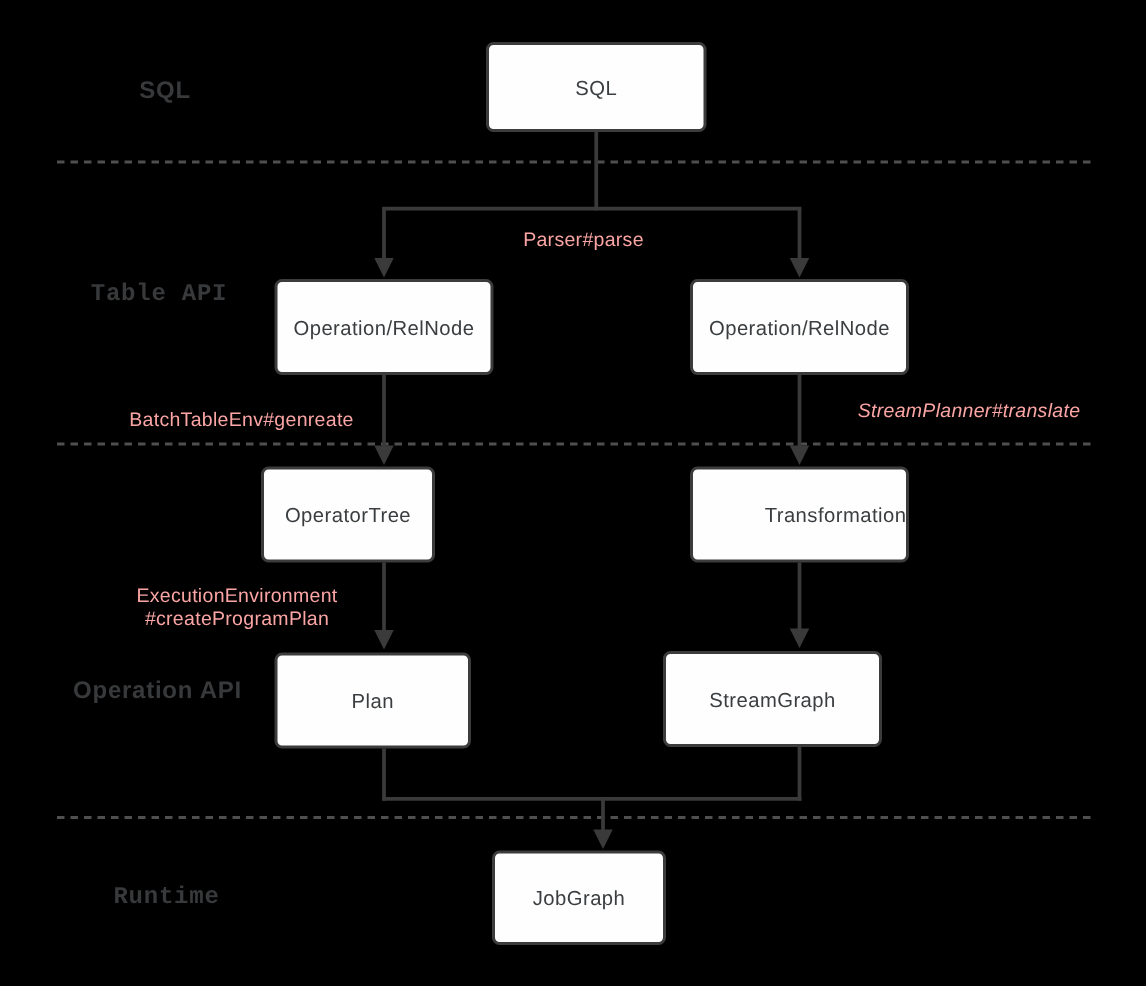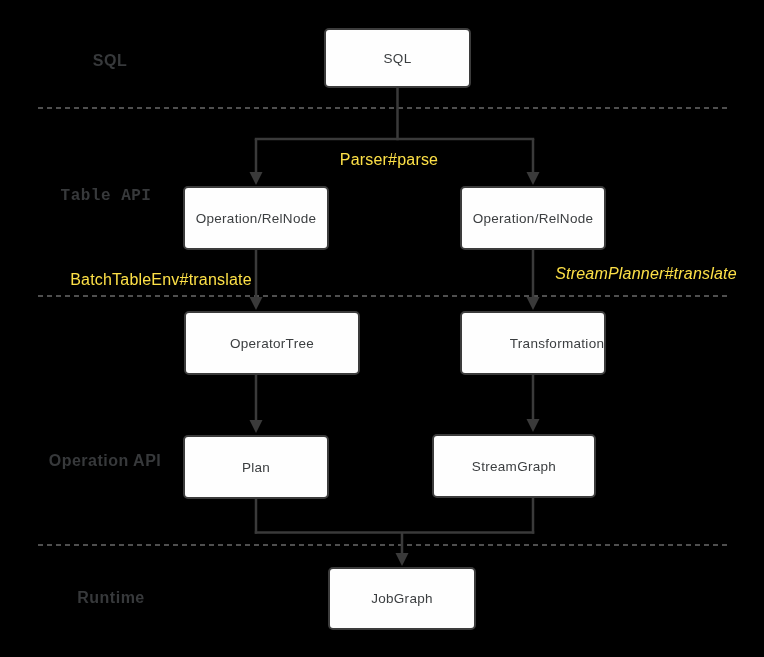--- a/index.html
+++ b/index.html
@@ -38,22 +38,22 @@
     transform: translate(-50%, -50%);
     color: #37393b;
     font-size: 16px;
     font-weight: bold;
     letter-spacing: 0.5px;
     white-space: nowrap;
   }
   .edge-label {
     position: absolute;
     transform: translate(-50%, -50%);
-    color: #fde047;
-    font-size: 16px;
+    color: #fca5a5;
+    font-size: 13px;
     letter-spacing: 0.2px;
     white-space: nowrap;
     text-align: center;
     line-height: 14.5px;
   }
   .edge-label span { display: block; }
 </style>
 </head>
 <body>
 
@@ -87,39 +87,43 @@
     <path d="M256 499 L256 533.75" stroke="#3a3a3a" stroke-width="2.5" fill="none"></path>
     <path d="M533 498 L533 533.75" stroke="#3a3a3a" stroke-width="2.5" fill="none"></path>
     <path d="M254.75 532.5 L534.25 532.5" stroke="#3a3a3a" stroke-width="2.5" fill="none"></path>
     <path d="M402 532.5 L402 554" stroke="#3a3a3a" stroke-width="2.5" fill="none"></path>
     <polygon points="395.5,553 408.5,553 402,566" fill="#3a3a3a"></polygon>
   </svg>
 
   <div class="layer-label" style="left:110px; top:61px;">SQL</div>
   <div class="layer-label" style="left:106px; top:196px;font-family:Liberation Mono, monospace;">Table API</div>
   <div class="layer-label" style="left:105px; top:461px;">Operation API</div>
-  <div class="layer-label" style="left:111px; top:598px;">Runtime</div>
+  <div class="layer-label" style="left:111px; top:598px;font-family:Liberation Mono, monospace;">Runtime</div>
 
   <div class="node" style="left:324px; top:28px; width:147px; height:60px;">SQL</div>
 
   <div class="node" style="left:183px; top:186px; width:146px; height:64px;">Operation/RelNode</div>
 
   <div class="node" style="left:460px; top:186px; width:146px; height:64px;">Operation/RelNode</div>
 
-  <div class="node" style="left:184px; top:311px; width:176px; height:64px;">OperatorTree</div>
+  <div class="node" style="left:174px; top:311px; width:116px; height:64px;">OperatorTree</div>
 
   <div class="node" style="left:460px; top:311px; width:146px; height:64px;padding-left:48px;">Transformation</div>
 
-  <div class="node" style="left:183px; top:435px; width:146px; height:64px;">Plan</div>
+  <div class="node" style="left:183px; top:435px; width:131px; height:64px;">Plan</div>
 
-  <div class="node" style="left:432px; top:434px; width:164px; height:64px;">StreamGraph</div>
+  <div class="node" style="left:442px; top:434px; width:146px; height:64px;">StreamGraph</div>
 
-  <div class="node" style="left:328px; top:567px; width:148px; height:63px;">JobGraph</div>
+  <div class="node" style="left:328px; top:567px; width:116px; height:63px;">JobGraph</div>
 
   <div class="edge-label" style="left:389px; top:160px;">Parser#parse</div>
 
-  <div class="edge-label" style="left:161px; top:280px;">BatchTableEnv#translate</div>
+  <div class="edge-label" style="left:161px; top:280px;">BatchTableEnv#genreate</div>
 
   <div class="edge-label" style="left:646px; top:274px;font-style:italic;">StreamPlanner#translate</div>
 
+  <div class="edge-label" style="left:158px; top:405px;">
+    <span>ExecutionEnvironment</span>
+    <span>#createProgramPlan</span>
+  </div>
 
 
 </div>
 
 </body></html>

